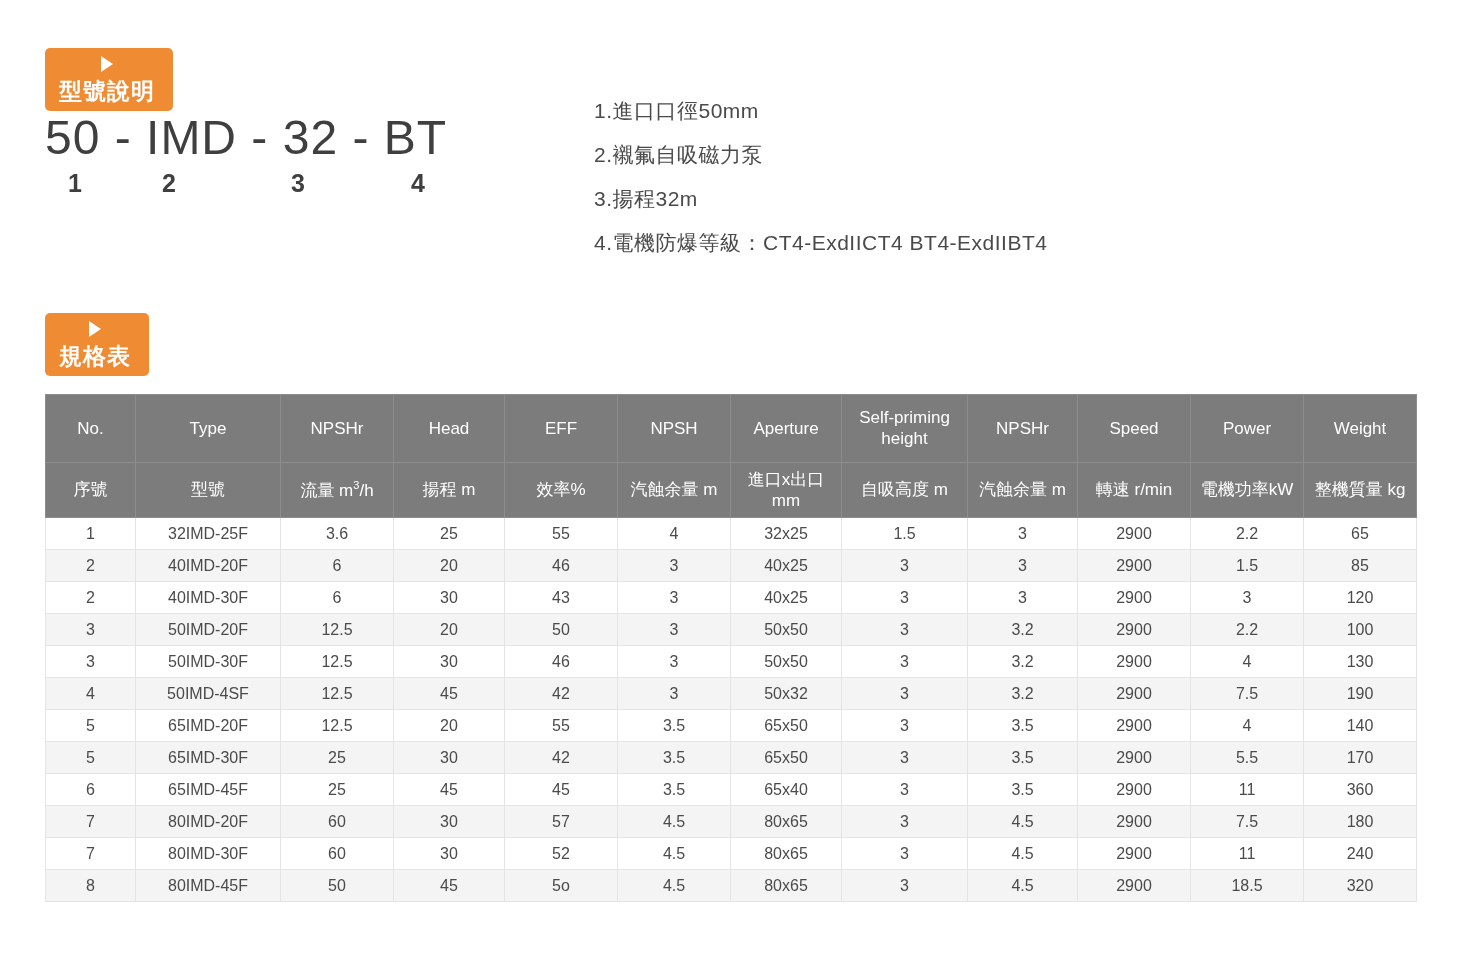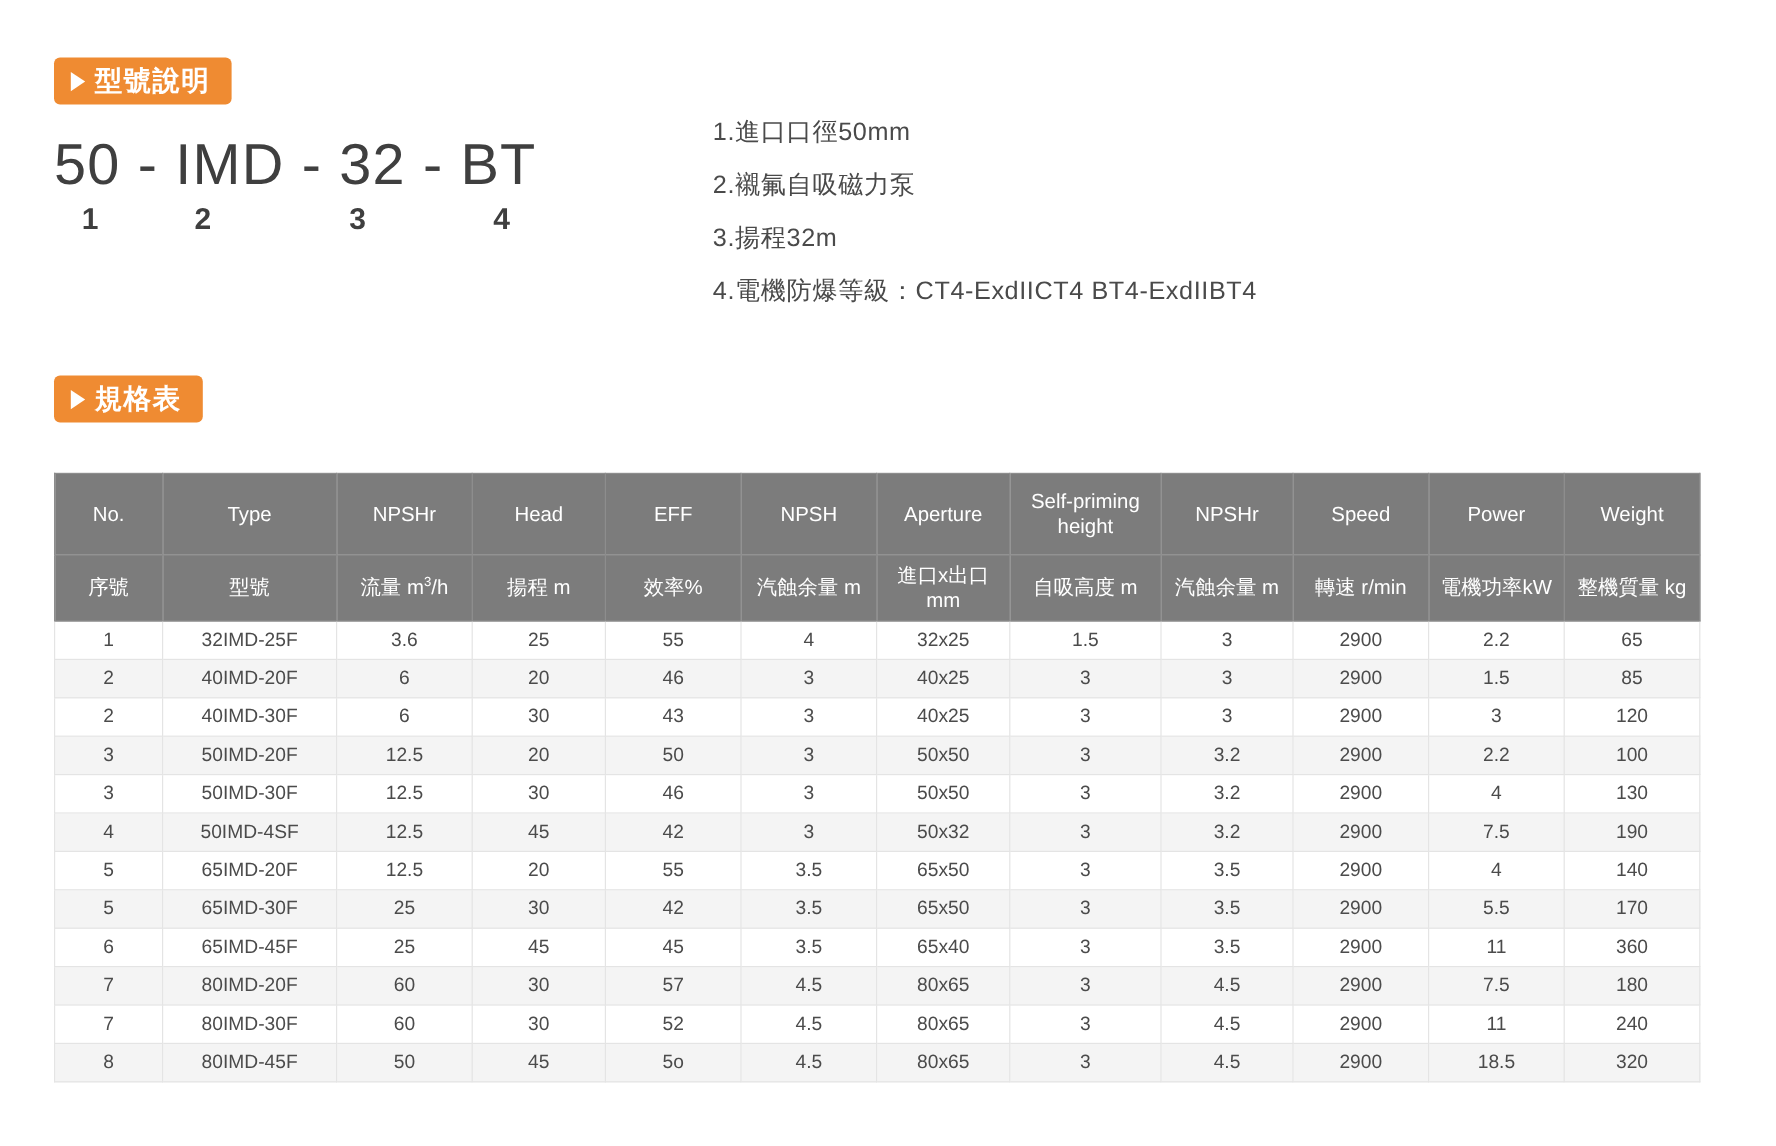--- a/index.html
+++ b/index.html
@@ -23,20 +23,21 @@
     align-items: center;
     gap: 8px;
     background: #ef8b32;
     color: #ffffff;
     padding: 8px 18px 8px 14px;
     border-radius: 5px;
     font-size: 23px;
     font-weight: 700;
     letter-spacing: 1px;
     line-height: 1;
+    flex-direction: column;
   }
   .badge .tri {
     width: 0;
     height: 0;
     border-left: 12px solid #ffffff;
     border-top: 8px solid transparent;
     border-bottom: 8px solid transparent;
     display: inline-block;
   }
 

